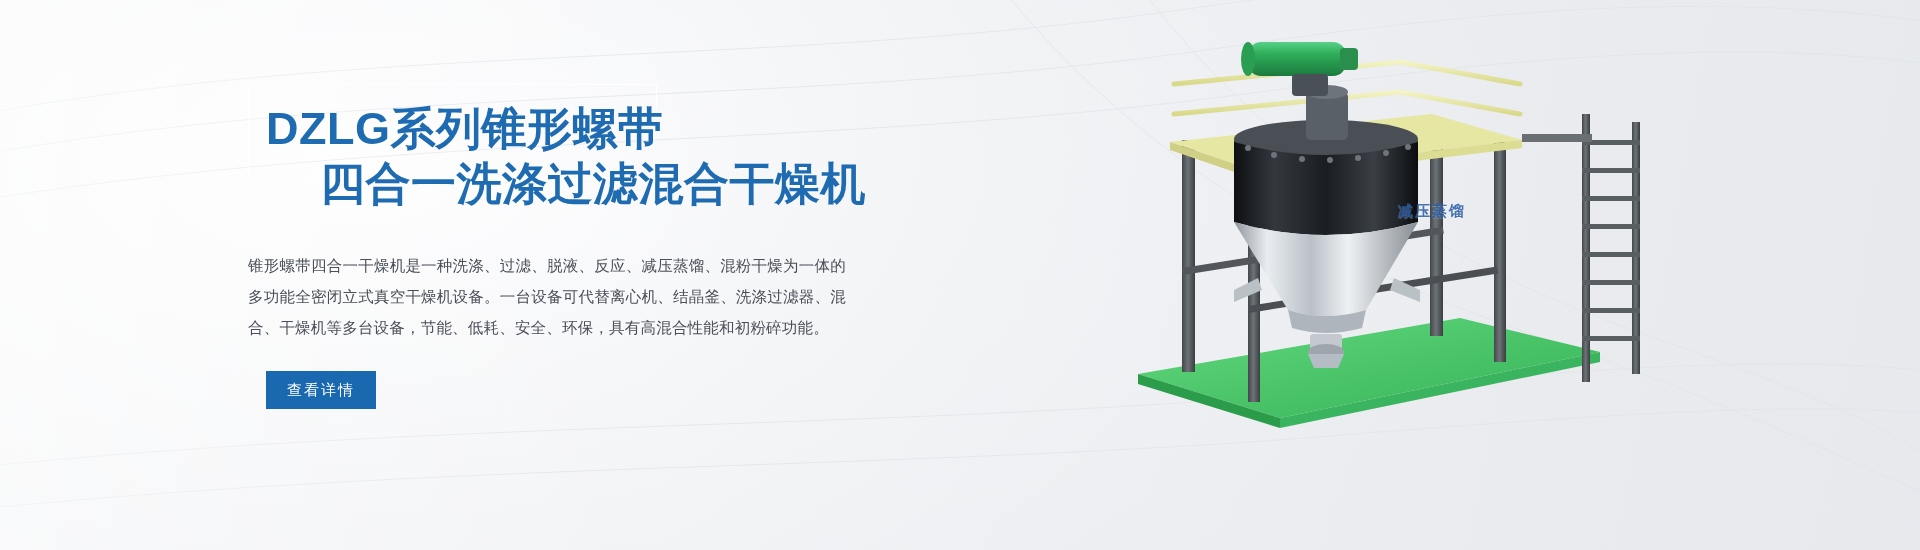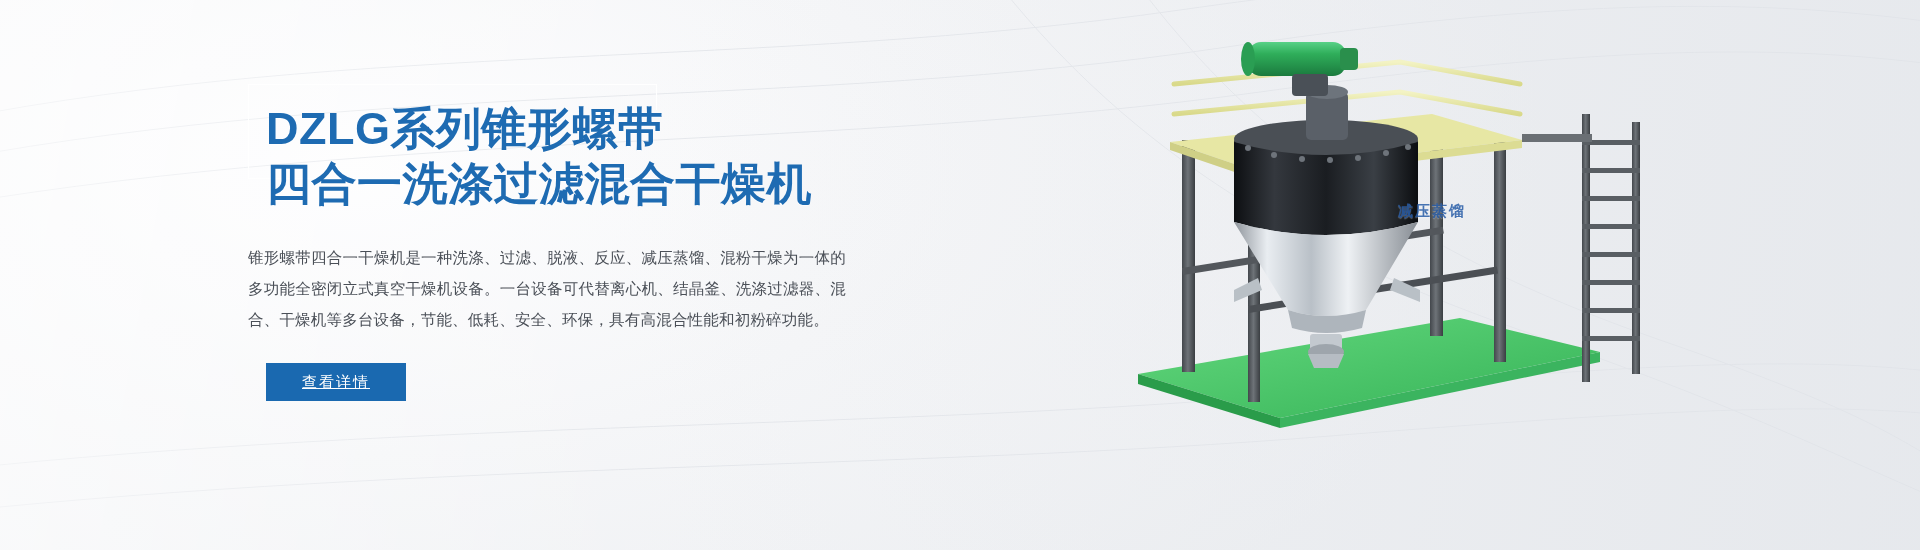--- a/index.html
+++ b/index.html
@@ -56,46 +56,45 @@
     position:relative;
     color:#1e6bb2;
     font-weight:bold;
     font-size:45px;
     line-height:1.22;
     letter-spacing:0.5px;
     text-shadow:0 1px 0 rgba(255,255,255,0.55);
     white-space:nowrap;
   }
   .headline .line { display:block; }
-  .headline .line2 { margin-left:0; }
+  .headline .line2 { margin-left:12px;text-align:center; }
 
   .desc {
-    margin-top:24px;
+    margin-top:32px;
     width:598px;
     color:#4a4f57;
     font-size:15.5px;
     line-height:2.0;
     text-align:justify;
     letter-spacing:0.2px;
   }
 
   .cta {
     display:inline-block;
     margin-top:28px;
     margin-left:18px;
     background:#1a69b0;
     color:#ffffff;
     font-size:15px;
     letter-spacing:2px;
-    padding:11px 36px 12px;
+    padding:11px 21px 12px;
     border:none;
     cursor:pointer;
     line-height:1;
     font-family:inherit;
-    text-decoration:underline;
   }
 
   
   .product {
     position:absolute;
     right:150px; top:22px;
     width:640px; height:420px;
   }
   .product svg { display:block; width:100%; height:100%; }
   .watermark {

